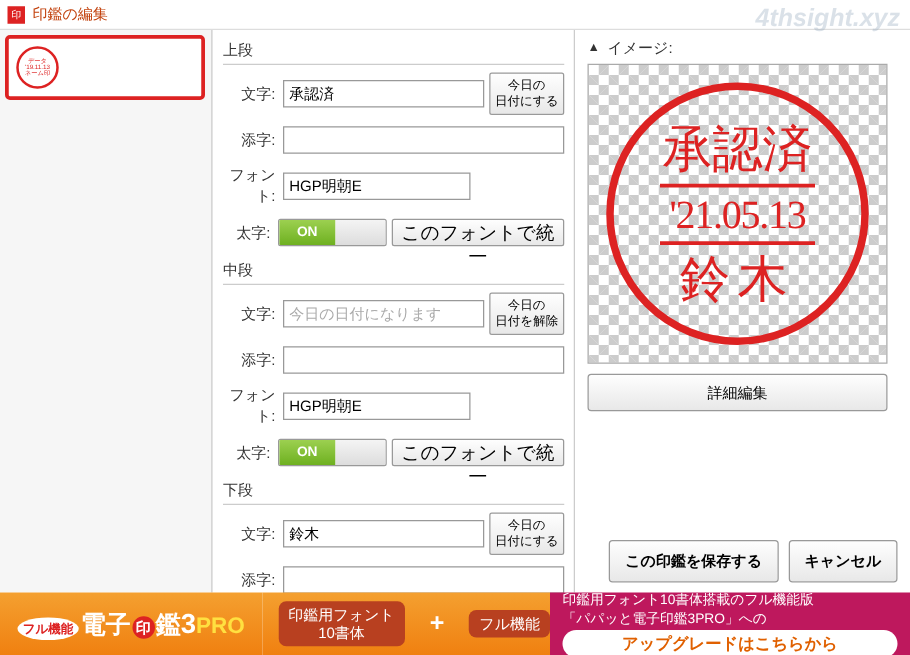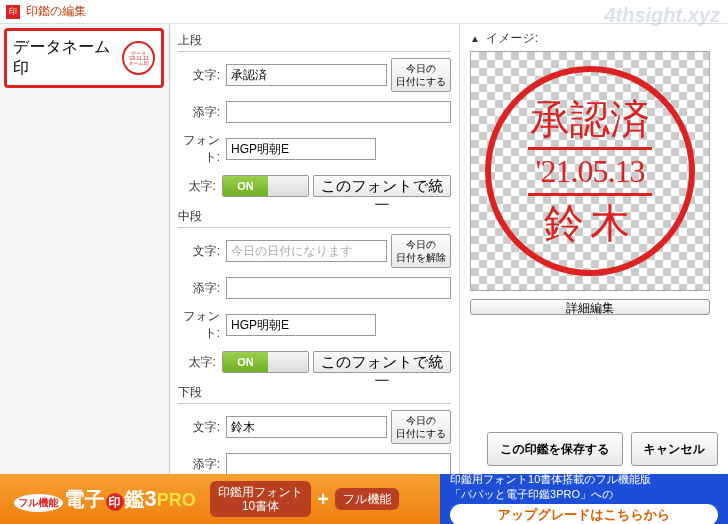--- a/index.html
+++ b/index.html
@@ -41,53 +41,52 @@
   linear-gradient(45deg,transparent 75%,#ccc 75%),
   linear-gradient(-45deg,transparent 75%,#ccc 75%);
   background-size: 16px 16px;
   background-position: 0 0, 0 8px, 8px -8px, -8px 0;
   display: flex; align-items: center; justify-content: center; margin-bottom: 8px; }
 .stamp-big { width: 210px; height: 210px; border: 6px solid #d22; border-radius: 50%; display: flex; flex-direction: column; align-items: center; justify-content: center; color: #d22; background: transparent; }
 .stamp-top { font-size: 40px; font-family: "HGP明朝E","MS Mincho",serif; font-weight: 500; }
 .stamp-mid { font-size: 32px; font-family: "HGP明朝E","MS Mincho",serif; border-top: 3px solid #d22; border-bottom: 3px solid #d22; padding: 3px 8px; font-weight: 500; letter-spacing: -1px; }
 .stamp-bot { font-size: 40px; font-family: "HGP明朝E","MS Mincho",serif; font-weight: 500; letter-spacing: 6px; }
 
-.detail-btn { width: 240px; height: 16px; border: 1px solid #999; background: linear-gradient(#fefefe,#e8e8e8); border-radius: 3px; font-size: 12px; cursor: pointer; }
+.detail-btn { width: 240px; height: 30px; border: 1px solid #999; background: linear-gradient(#fefefe,#e8e8e8); border-radius: 3px; font-size: 12px; cursor: pointer; }
 
 .btn-row { position: absolute; bottom: 8px; right: 10px; display: flex; gap: 8px; }
 .big-btn { height: 34px; padding: 0 12px; border: 1px solid #999; background: linear-gradient(#fefefe,#e8e8e8); border-radius: 3px; font-size: 12px; cursor: pointer; font-weight: bold; }
 
 .banner { position: absolute; bottom: 0; left: 0; width: 728px; height: 50px; display: flex; }
 .banner-left { width: 210px; background: linear-gradient(#f4a030,#f08010); display: flex; align-items: center; justify-content: center; color: #fff; }
 .logo-bub { background:#fff; color:#d22; border-radius: 50%; padding: 2px 4px; font-size: 10px; font-weight: bold; margin-right: 2px; }
 .logo-txt { display: flex; align-items: baseline; }
 .logo-kan { font-size: 20px; font-weight: bold; }
 .logo-in { width:18px; height:18px; border-radius:50%; background:#d22; display:inline-flex; align-items:center; justify-content:center; color:#fff; font-size:12px; font-weight:bold; margin: 0 1px; }
 .logo-num { font-size: 22px; font-weight: bold; color: #fff; }
 .logo-pro { font-size: 18px; font-weight: bold; color: #ffe040; }
-.banner-mid { width: 230px; background: linear-gradient(#f4a030,#f08010); display: flex; align-items: center; justify-content: flex-start; gap: 6px; }
+.banner-mid { width: 230px; background: linear-gradient(#f4a030,#f08010); display: flex; align-items: center; justify-content: flex-end; gap: 20px; }
 .feat-box { background:#b84020; color:#fff; border-radius:6px; padding:4px 8px; font-size:12px; text-align:center; line-height:1.2; }
 .plus { color:#fff; font-size:20px; font-weight:bold; }
-.banner-right { flex:1; background:#1d4ed8; display:flex; flex-direction:column; justify-content:center; padding: 4px 10px; color:#fff; font-size:11px; }
+.banner-right { flex:1; background:#be185d; display:flex; flex-direction:column; justify-content:center; padding: 4px 10px; color:#fff; font-size:11px; }
 .upg-btn { background:#fff; color:#e06000; border-radius:12px; padding:2px 12px; font-size:13px; font-weight:bold; display:inline-block; margin-top:2px; text-align:center; }
 </style>
 </head>
 <body>
 
 <div class="titlebar">
   <div class="title-icon">印</div>
   <div class="titlebar-text">印鑑の編集</div>
 </div>
 <div class="watermark">4thsight.xyz</div>
 
 <div class="main">
 
   <div class="left">
     <div class="stamp-type">
-      <span>データネーム印</span>
       <div class="stamp-mini">
         <div>データ</div>
           <div>'19.11.13</div>
           <div>ネーム印</div>
       </div>
     </div>
   </div>
 
   <div class="center">
 

